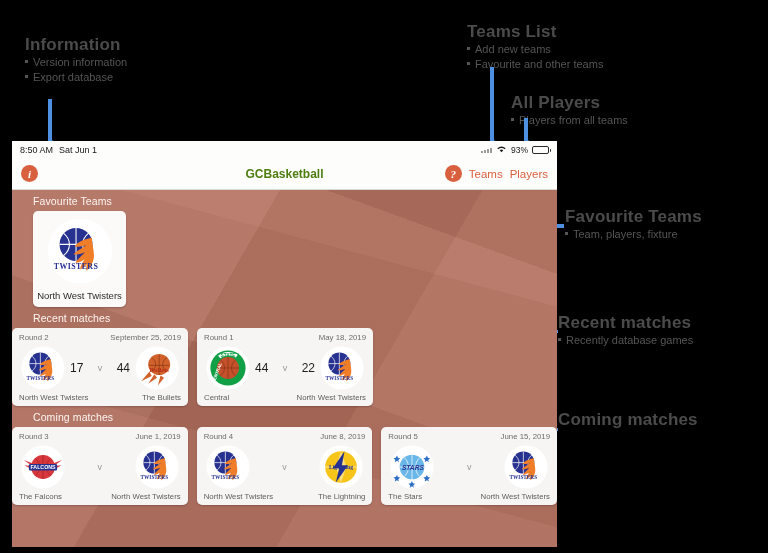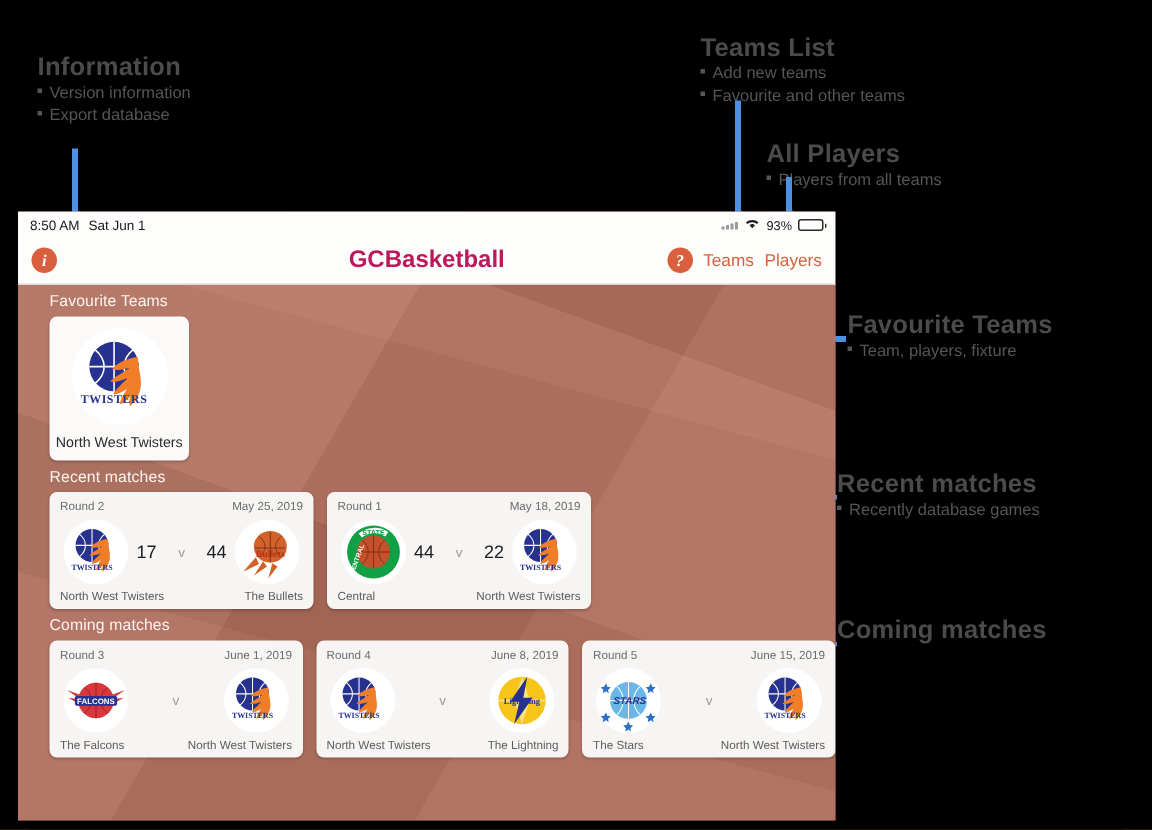--- a/index.html
+++ b/index.html
@@ -76,42 +76,42 @@
     border-bottom: .5px solid #dcd7d3;
   }
   .circ-btn {
     width: 17px; height: 17px; border-radius: 50%; background: #d9603f;
     color: #fff; font-size: 11px; font-weight: bold; font-style: italic;
     display: flex; align-items: center; justify-content: center;
     font-family: "Liberation Serif", serif;
   }
   .navtitle {
     position: absolute; left: 0; right: 0; text-align: center;
-    font-size: 16px; font-weight: bold; color: #be185d; pointer-events: none;
+    font-size: 12px; font-weight: bold; color: #4d7c0f; pointer-events: none;
   }
   .nav-right { margin-left: auto; display: flex; align-items: center; gap: 7px; z-index: 2; }
   .nav-right .navlink { font-size: 11.5px; color: #d9603f; }
 
   
   .content { position: relative; z-index: 2; }
   .section-title {
     font-size: 10.5px; color: #fdf4f0; padding: 5px 0 4px 21px; letter-spacing: .1px;
   }
 
   .fav-strip { padding-left: 21px; }
   .fav-card {
     width: 93px; background: #fbfaf8; border-radius: 5px;
     box-shadow: 0 1px 2px rgba(0,0,0,.22);
     display: flex; flex-direction: column; align-items: center;
     padding: 7px 4px 6px;
   }
   .fav-card .logo-wrap { width: 66px; height: 66px; }
   .fav-card .fav-name { font-size: 9.5px; color: #2b2b2b; margin-top: 6px; }
 
-  .match-row { display: flex; gap: 9px; padding-left: 21px; }
+  .match-row { display: flex; gap: 9px; }
   .match-card {
     width: 176px; background: #f7f5f3; border-radius: 5px;
     box-shadow: 0 1px 2px rgba(0,0,0,.2);
     padding: 5px 7px 4px; position: relative;
   }
   .match-head, .match-foot {
     display: flex; justify-content: space-between; font-size: 7.8px; color: #6c6c6c;
   }
   .match-head { margin-bottom: 1px; }
   .match-foot { margin-top: 1px; color: #5d5d5d; }
@@ -256,21 +256,21 @@
         </div>
       </div>
 
       <div class="section-title">Recent matches</div>
 
       <div class="match-row">
 
         <div class="match-card">
           <div class="match-head">
             <span>Round 2</span>
-            <span>May 25, 2019</span>
+            <span>September 25, 2019</span>
           </div>
           <div class="match-body">
             <div class="side">
               <span class="badge">
                 <svg viewBox="0 0 100 100" width="44" height="44">
                   <circle cx="50" cy="50" r="49" fill="#ffffff"></circle>
                   <circle cx="44" cy="40" r="25" fill="#27318f"></circle>
                   <path d="M19 40h50M44 15v50M25 23c12 10 12 24 0 34M63 23c-12 10-12 24 0 34" stroke="#fff" stroke-width="1.6" fill="none"></path>
                   <path d="M68 30c-10 2-22 6-26 13 6 1 13 0 18-2-6 5-15 9-20 14 6 1 13-1 18-4-5 6-12 11-15 17 5 0 11-3 14-6-3 6-7 11-7 16 4-1 8-5 10-9 0 4-1 8 0 11 5-4 10-12 11-20 1-10-3-20-3-30Z" fill="#f07d28"></path>
                   <text x="44" y="77" font-family="Liberation Serif, serif" font-size="12" font-weight="bold" fill="#27318f" text-anchor="middle">TWISTERS</text>

